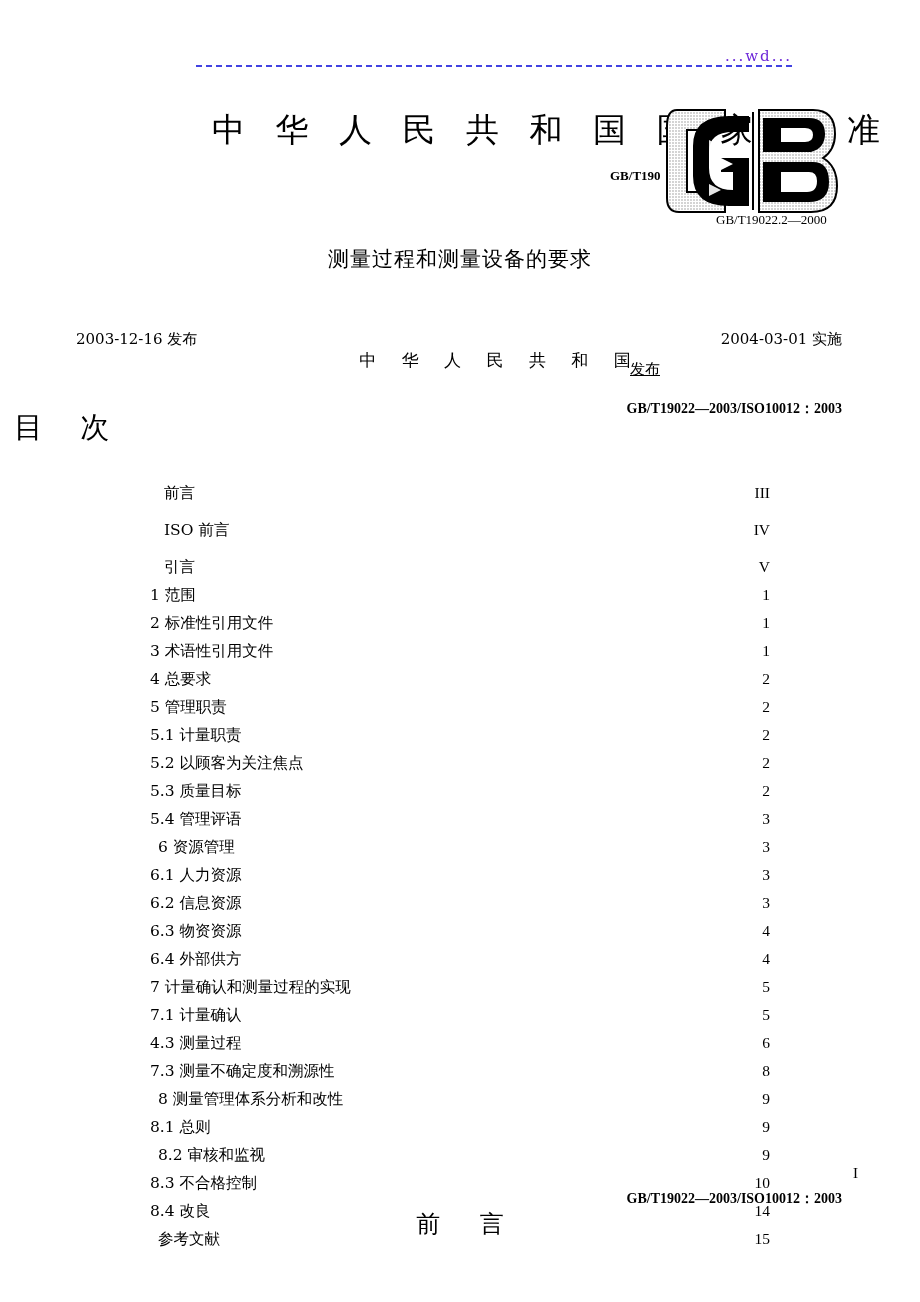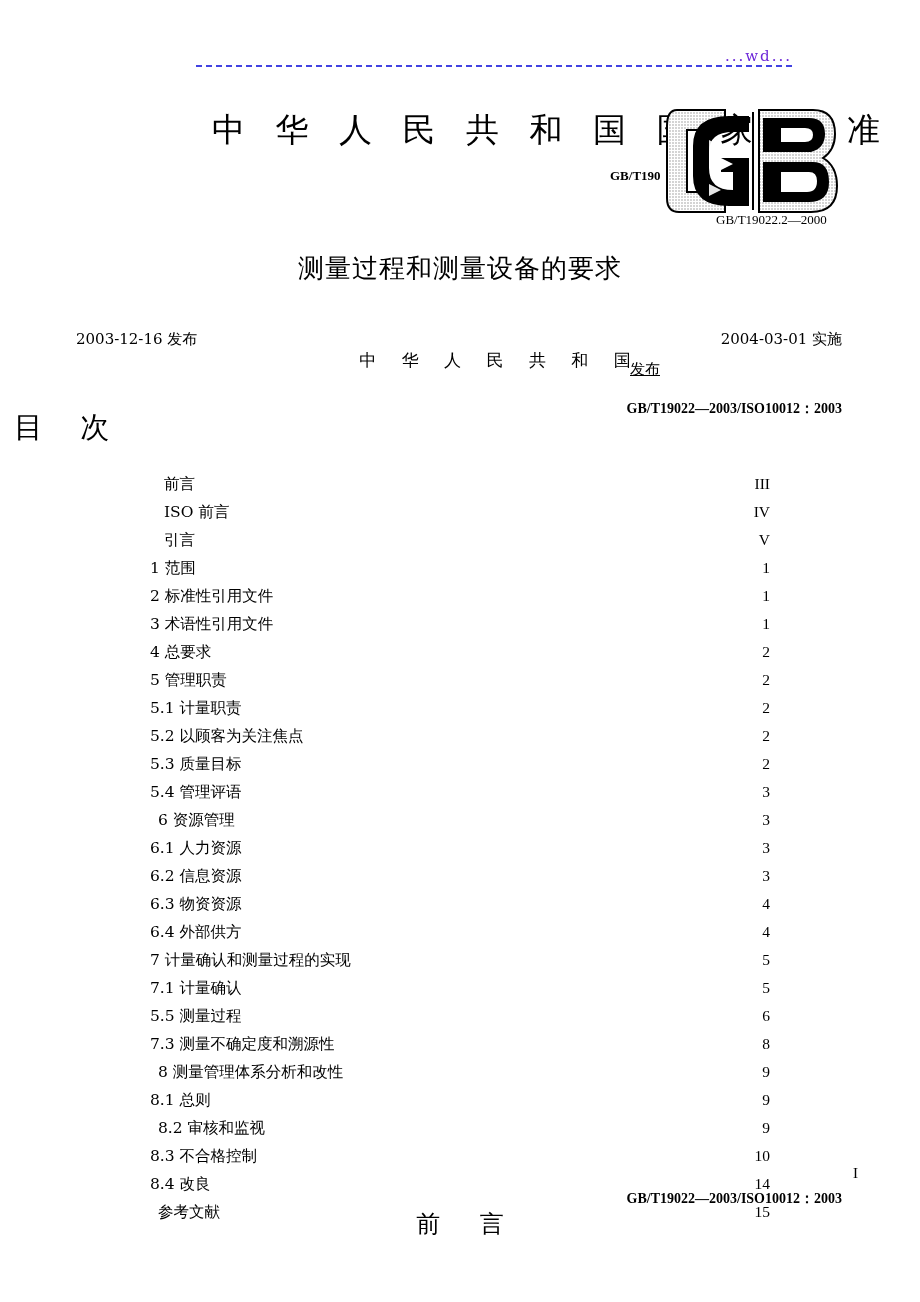--- a/index.html
+++ b/index.html
@@ -83,24 +83,23 @@
     right: 0;
     top: 238px;
     text-align: center;
   }
   .doc-title .line1 {
     font-size: 31px;
     letter-spacing: 1px;
     line-height: 40px;
   }
   .doc-title .line2 {
-    font-size: 26px;
+    font-size: 21px;
     letter-spacing: 1px;
     line-height: 42px;
-    margin-top: 9px;
   }
 
   .issue-date {
     position: absolute;
     left: 76px;
     top: 330px;
     font-size: 15px;
   }
   .effect-date {
     position: absolute;
@@ -188,21 +187,21 @@
     white-space: nowrap;
   }
   .toc-page {
     flex: 0 0 auto;
     text-align: right;
     padding-left: 4px;
     font-family: "Liberation Serif", "DejaVu Serif", serif;
   }
   .toc-row.w-roman .toc-page { width: 26px; }
   .toc-row.w-num .toc-page { width: 34px; padding-left: 10px; }
-  .toc-row.ind-1 { padding-left: 14px; }
+  .toc-row.ind-1 { padding-left: 14px; margin-top: 9px; }
   .toc-row.ind-2 { padding-left: 8px; }
 
   .page-folio {
     position: absolute;
     right: 62px;
     top: 1165px;
     font-size: 15px;
     font-family: "Liberation Serif", "DejaVu Serif", serif;
   }
   .footer-std-header {
@@ -374,21 +373,21 @@
       <span class="toc-label">7 计量确认和测量过程的实现</span>
       <span class="toc-leader"></span>
       <span class="toc-page">5</span>
     </div>
     <div class="toc-row w-num">
       <span class="toc-label">7.1 计量确认</span>
       <span class="toc-leader"></span>
       <span class="toc-page">5</span>
     </div>
     <div class="toc-row w-num">
-      <span class="toc-label">5.5 测量过程</span>
+      <span class="toc-label">4.3 测量过程</span>
       <span class="toc-leader"></span>
       <span class="toc-page">6</span>
     </div>
     <div class="toc-row w-num">
       <span class="toc-label">7.3 测量不确定度和溯源性</span>
       <span class="toc-leader"></span>
       <span class="toc-page">8</span>
     </div>
     <div class="toc-row w-num ind-2">
       <span class="toc-label">8 测量管理体系分析和改性</span>

